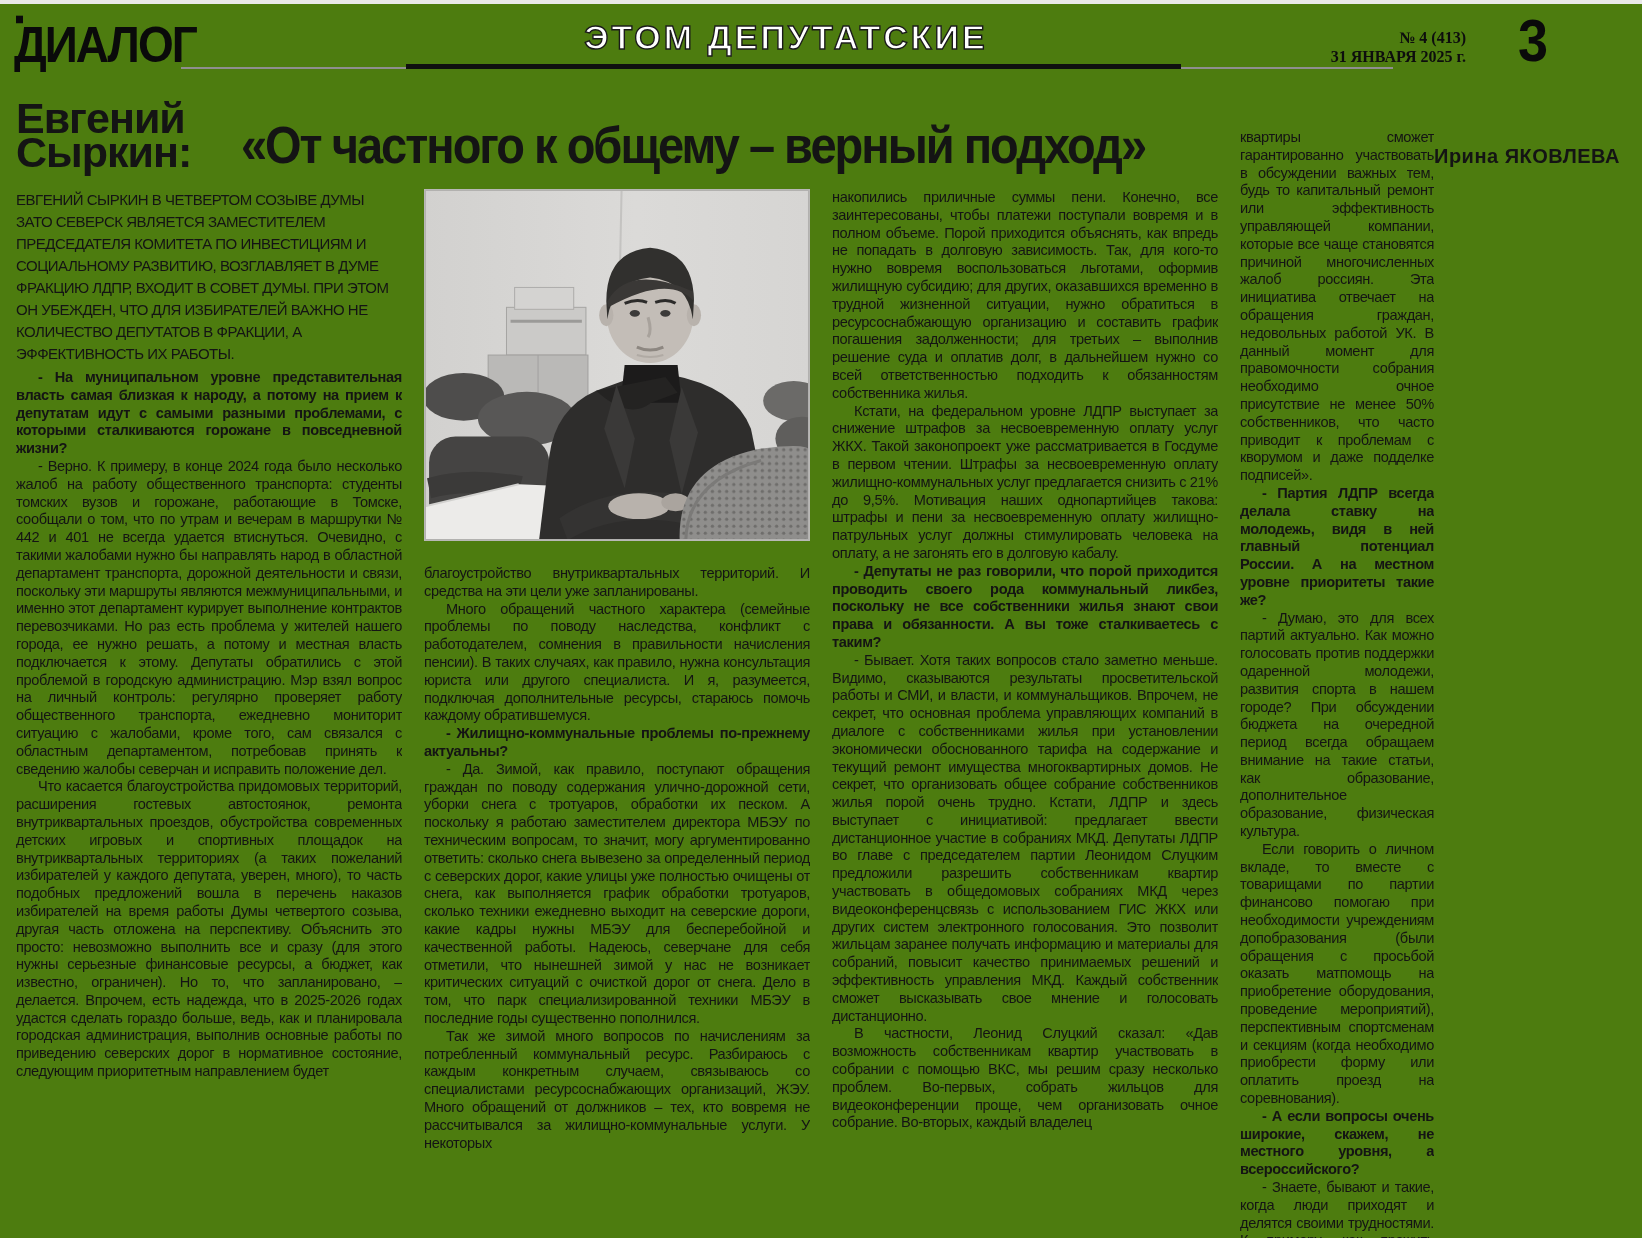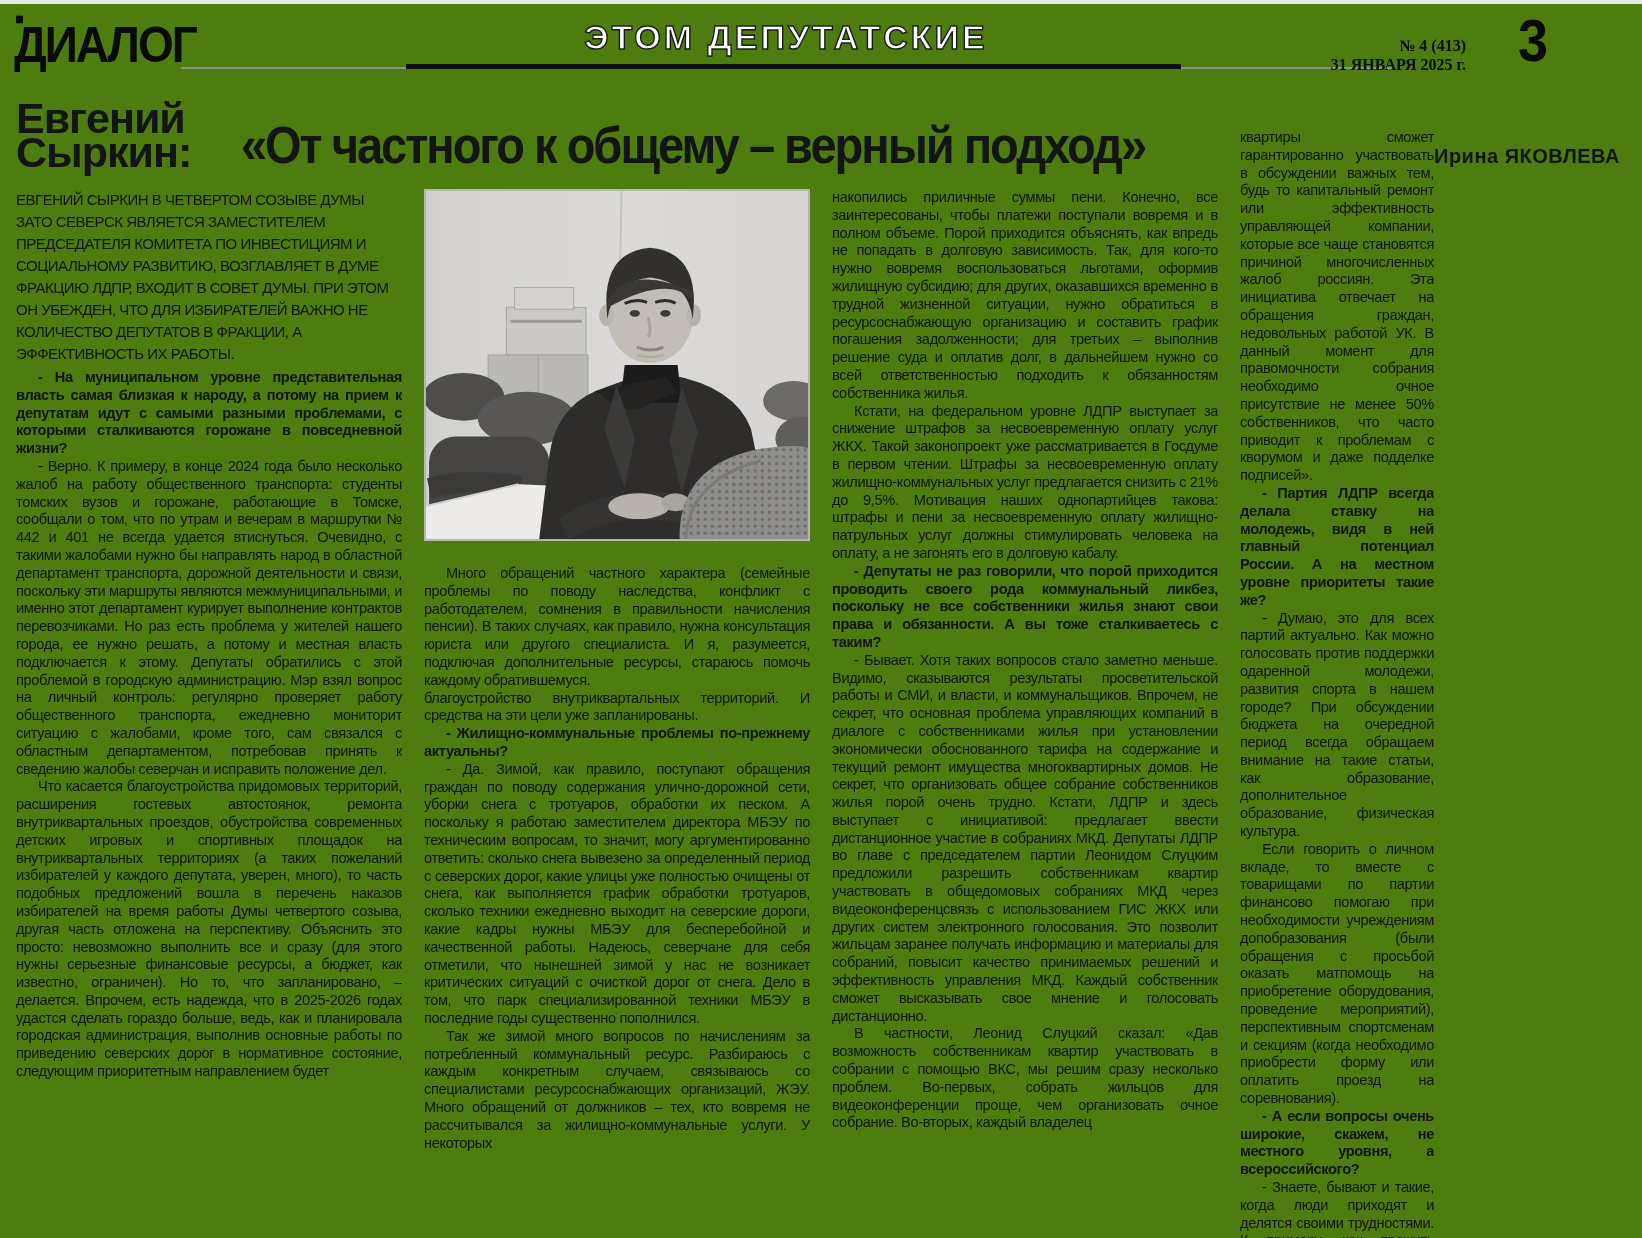--- a/index.html
+++ b/index.html
@@ -34,21 +34,21 @@
     -webkit-text-stroke:1.4px #1a1a1a;
     transform:translateX(-35px);
     line-height:1;
   }
   @supports not (-webkit-text-stroke: 1px black){
     .section-title{color:#222;font-weight:normal;}
   }
   .rule-gray{position:absolute;top:63px;left:165px;width:1212px;height:2px;background:#8f8f8f;}
   .rule-black{position:absolute;top:60px;left:390px;width:775px;height:5px;background:#101010;}
   .issue{
-    position:absolute;top:32px;right:160px;
+    position:absolute;top:24px;right:160px;
     font-family:"Liberation Serif",serif;
     font-weight:bold;font-size:16px;line-height:19px;
     text-align:right;color:#0d0d0d;
   }
   .page-num{
     position:absolute;top:6px;right:78px;
     font-size:54px;font-weight:bold;color:#0a0a0a;line-height:1;
     transform:scaleY(1.1);transform-origin:right top;
   }
   
@@ -208,22 +208,22 @@
         <path d="M208 158 q13 6 26 0" stroke="#8d8781" stroke-width="3" fill="none"></path>
         <path d="M208 166 q13 4 26 0" stroke="#b0aaa4" stroke-width="2" fill="none"></path>
 
         <path d="M250 352 Q248 276 330 260 Q377 254 377 262 L377 352 Z" fill="#8f8e8c"></path>
         <path d="M250 352 Q248 276 330 260 Q377 254 377 262 L377 352 Z" fill="url(#p-dots)"></path>
         <path d="M256 352 Q258 292 330 272" stroke="#7b7a78" stroke-width="3" fill="none"></path>
 
         <rect x="0.5" y="0.5" width="376" height="351" fill="none" stroke="#b2b1af"></rect>
       </svg>
       <div>
+          <p class="para t-a cont">благоустройство внутриквартальных территорий. И средства на эти цели уже запланированы.</p>
           <p class="para t-a">Много обращений частного характера (семейные проблемы по поводу наследства, конфликт с работодателем, сомнения в правильности начисления пенсии). В таких случаях, как правило, нужна консультация юриста или другого специалиста. И я, разумеется, подключая дополнительные ресурсы, стараюсь помочь каждому обратившемуся.</p>
-          <p class="para t-a cont">благоустройство внутриквартальных территорий. И средства на эти цели уже запланированы.</p>
           <p class="para t-q">- Жилищно-коммунальные проблемы по-прежнему актуальны?</p>
           <p class="para t-a">- Да. Зимой, как правило, поступают обращения граждан по поводу содержания улично-дорожной сети, уборки снега с тротуаров, обработки их песком. А поскольку я работаю заместителем директора МБЭУ по техническим вопросам, то значит, могу аргументированно ответить: сколько снега вывезено за определенный период с северских дорог, какие улицы уже полностью очищены от снега, как выполняется график обработки тротуаров, сколько техники ежедневно выходит на северские дороги, какие кадры нужны МБЭУ для бесперебойной и качественной работы. Надеюсь, северчане для себя отметили, что нынешней зимой у нас не возникает критических ситуаций с очисткой дорог от снега. Дело в том, что парк специализированной техники МБЭУ в последние годы существенно пополнился.</p>
           <p class="para t-a">Так же зимой много вопросов по начислениям за потребленный коммунальный ресурс. Разбираюсь с каждым конкретным случаем, связываюсь со специалистами ресурсоснабжающих организаций, ЖЭУ. Много обращений от должников – тех, кто вовремя не рассчитывался за жилищно-коммунальные услуги. У некоторых</p>
         </div>
     </div>
 
     <div class="col col3">
         <p class="para t-a cont">накопились приличные суммы пени. Конечно, все заинтересованы, чтобы платежи поступали вовремя и в полном объеме. Порой приходится объяснять, как впредь не попадать в долговую зависимость. Так, для кого-то нужно вовремя воспользоваться льготами, оформив жилищную субсидию; для других, оказавшихся временно в трудной жизненной ситуации, нужно обратиться в ресурсоснабжающую организацию и составить график погашения задолженности; для третьих – выполнив решение суда и оплатив долг, в дальнейшем нужно со всей ответственностью подходить к обязанностям собственника жилья.</p>
         <p class="para t-a">Кстати, на федеральном уровне ЛДПР выступает за снижение штрафов за несвоевременную оплату услуг ЖКХ. Такой законопроект уже рассматривается в Госдуме в первом чтении. Штрафы за несвоевременную оплату жилищно-коммунальных услуг предлагается снизить с 21% до 9,5%. Мотивация наших однопартийцев такова: штрафы и пени за несвоевременную оплату жилищно-патрульных услуг должны стимулировать человека на оплату, а не загонять его в долговую кабалу.</p>
         <p class="para t-q">- Депутаты не раз говорили, что порой приходится проводить своего рода коммунальный ликбез, поскольку не все собственники жилья знают свои права и обязанности. А вы тоже сталкиваетесь с таким?</p>

